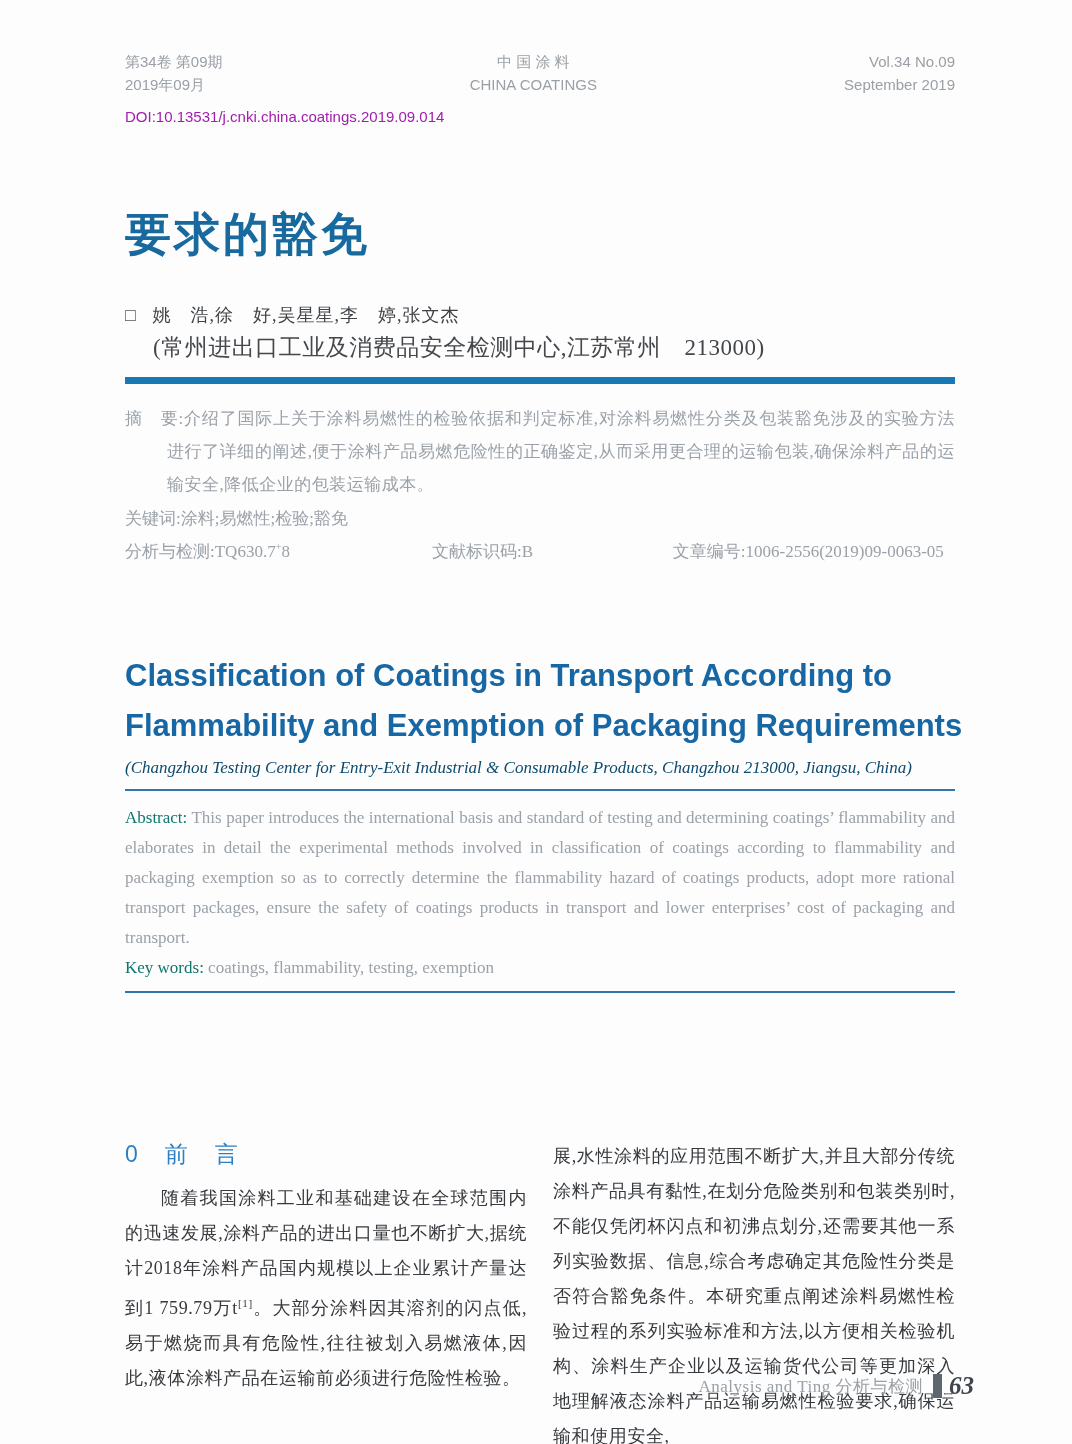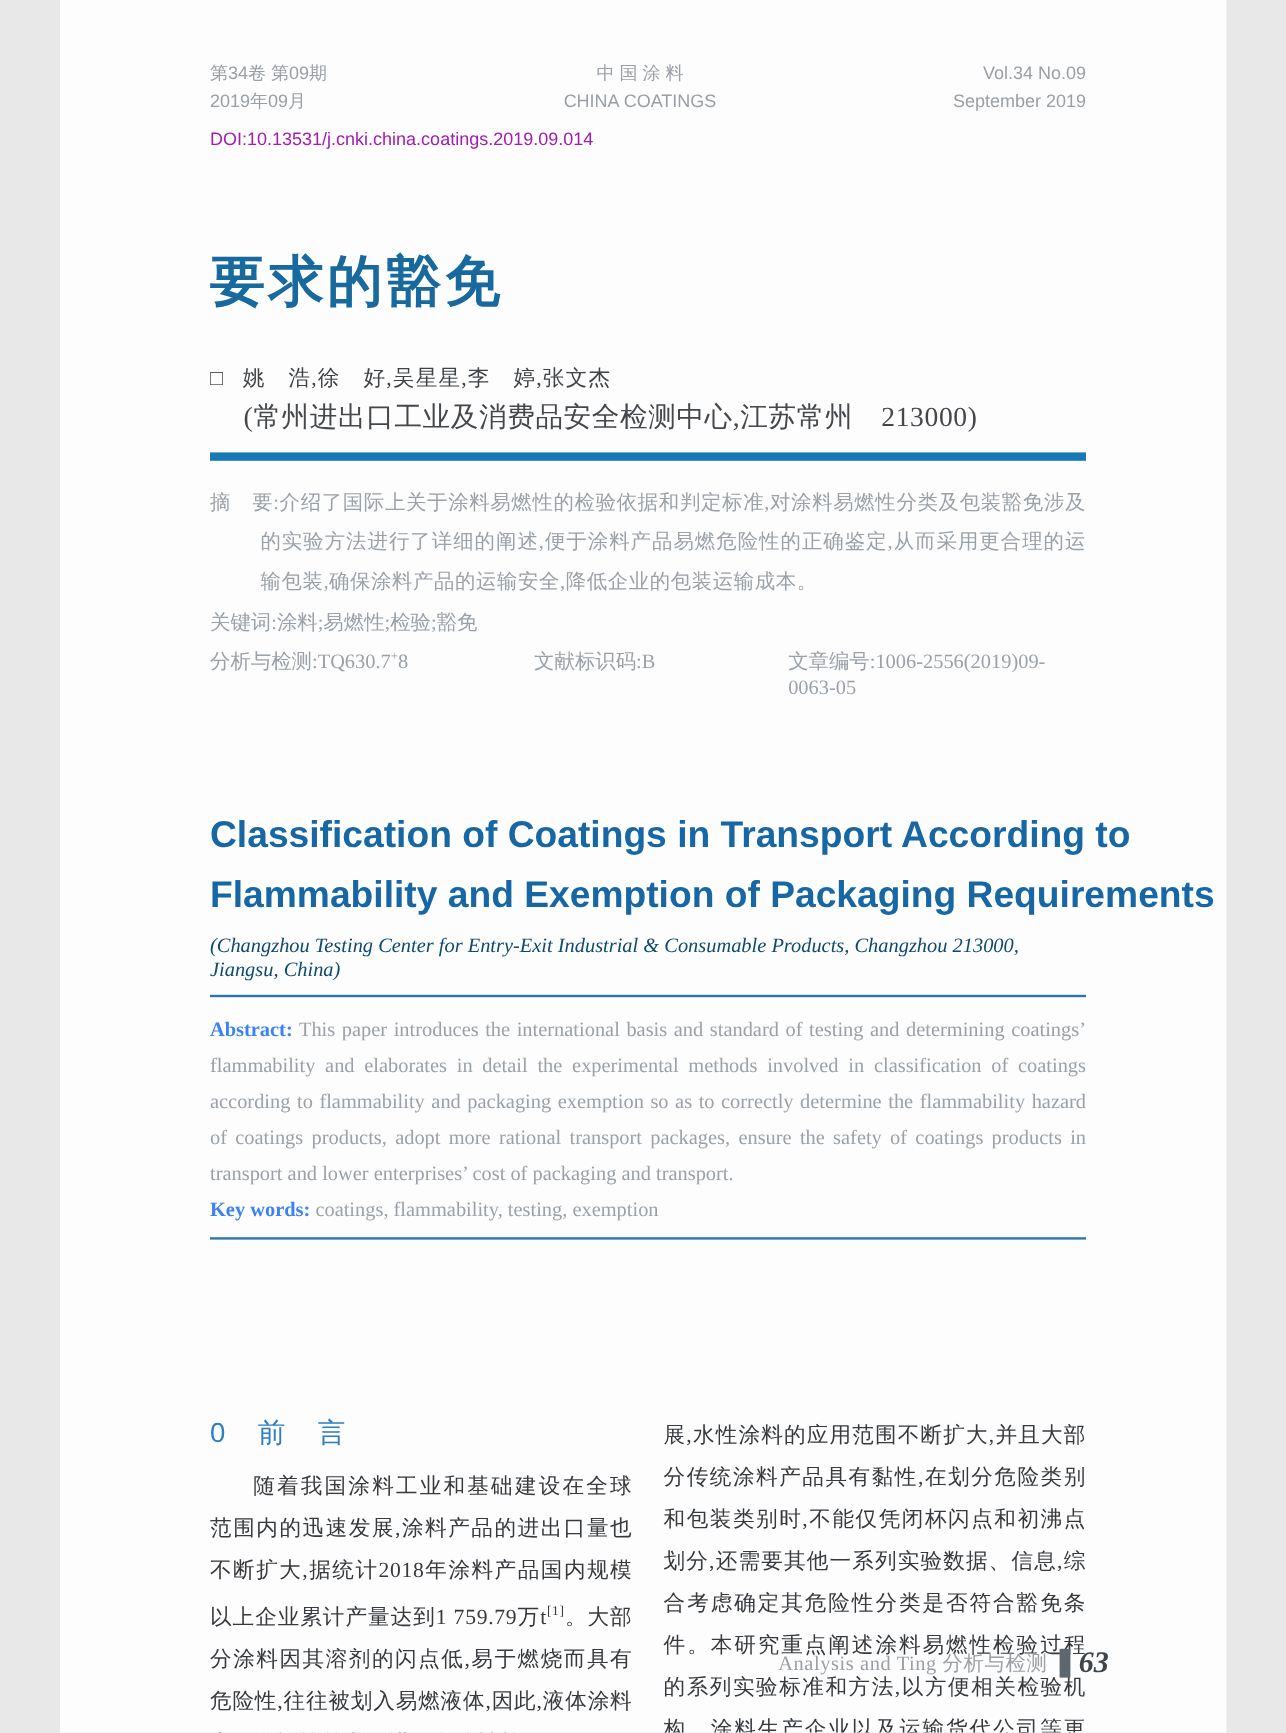--- a/index.html
+++ b/index.html
@@ -1,18 +1,18 @@
 <!DOCTYPE html>
 <html><head>
 <meta charset="utf-8">
 <style>
   html,body { margin:0; padding:0; background:#e8e8e8; }
   .page {
     position:relative;
-    width:972px; height:1444px;
+    width:1072px; height:1444px;
     margin:0 auto;
     background:#fdfdfd;
     box-sizing:border-box;
     padding:50px 117px 0 125px;
     font-family:"Liberation Serif", serif;
     color:#3c3f44;
     overflow:hidden;
   }
   
   .jheader { display:flex; justify-content:space-between; color:#9aa0a6;
@@ -45,21 +45,21 @@
 
   
   .title-en { margin-top:88px; color:#1767a5; font-weight:bold;
               font-family:"Liberation Sans", sans-serif;
               font-size:31px; line-height:50px; letter-spacing:0; white-space:nowrap; }
   .authors-en { margin-top:20px; color:#8e959c; font-size:17px;
                 font-family:"Liberation Sans", sans-serif; }
   .affil-en { margin-top:7px; color:#0c4a6e; font-size:17px; font-style:italic; }
   .thin-blue { margin-top:11px; height:2px; background:#2e77ac; }
   .abs-en { margin-top:12px; color:#9aa1a8; font-size:17px; line-height:30px; text-align:justify; }
-  .abs-en .lbl { font-weight:bold; color:#3b82f6; }
+  .abs-en .lbl { font-weight:normal; color:#0f766e; }
   .kw-en { color:#9aa1a8; font-size:17px; line-height:30px; }
   .thin-blue2 { margin-top:8px; height:2px; background:#2e77ac; }
 
   
   .body-cols { margin-top:146px; display:flex; gap:26px; }
   .bcol { flex:1; font-size:18px; line-height:35px; color:#36393d;
           text-align:justify; letter-spacing:0.6px; }
   .sec-head { color:#2b7fc2; font-family:"Liberation Sans", sans-serif;
               font-size:23px; line-height:30px; margin-bottom:12px; letter-spacing:2px; }
   .para { text-indent:2em; margin:0; }

